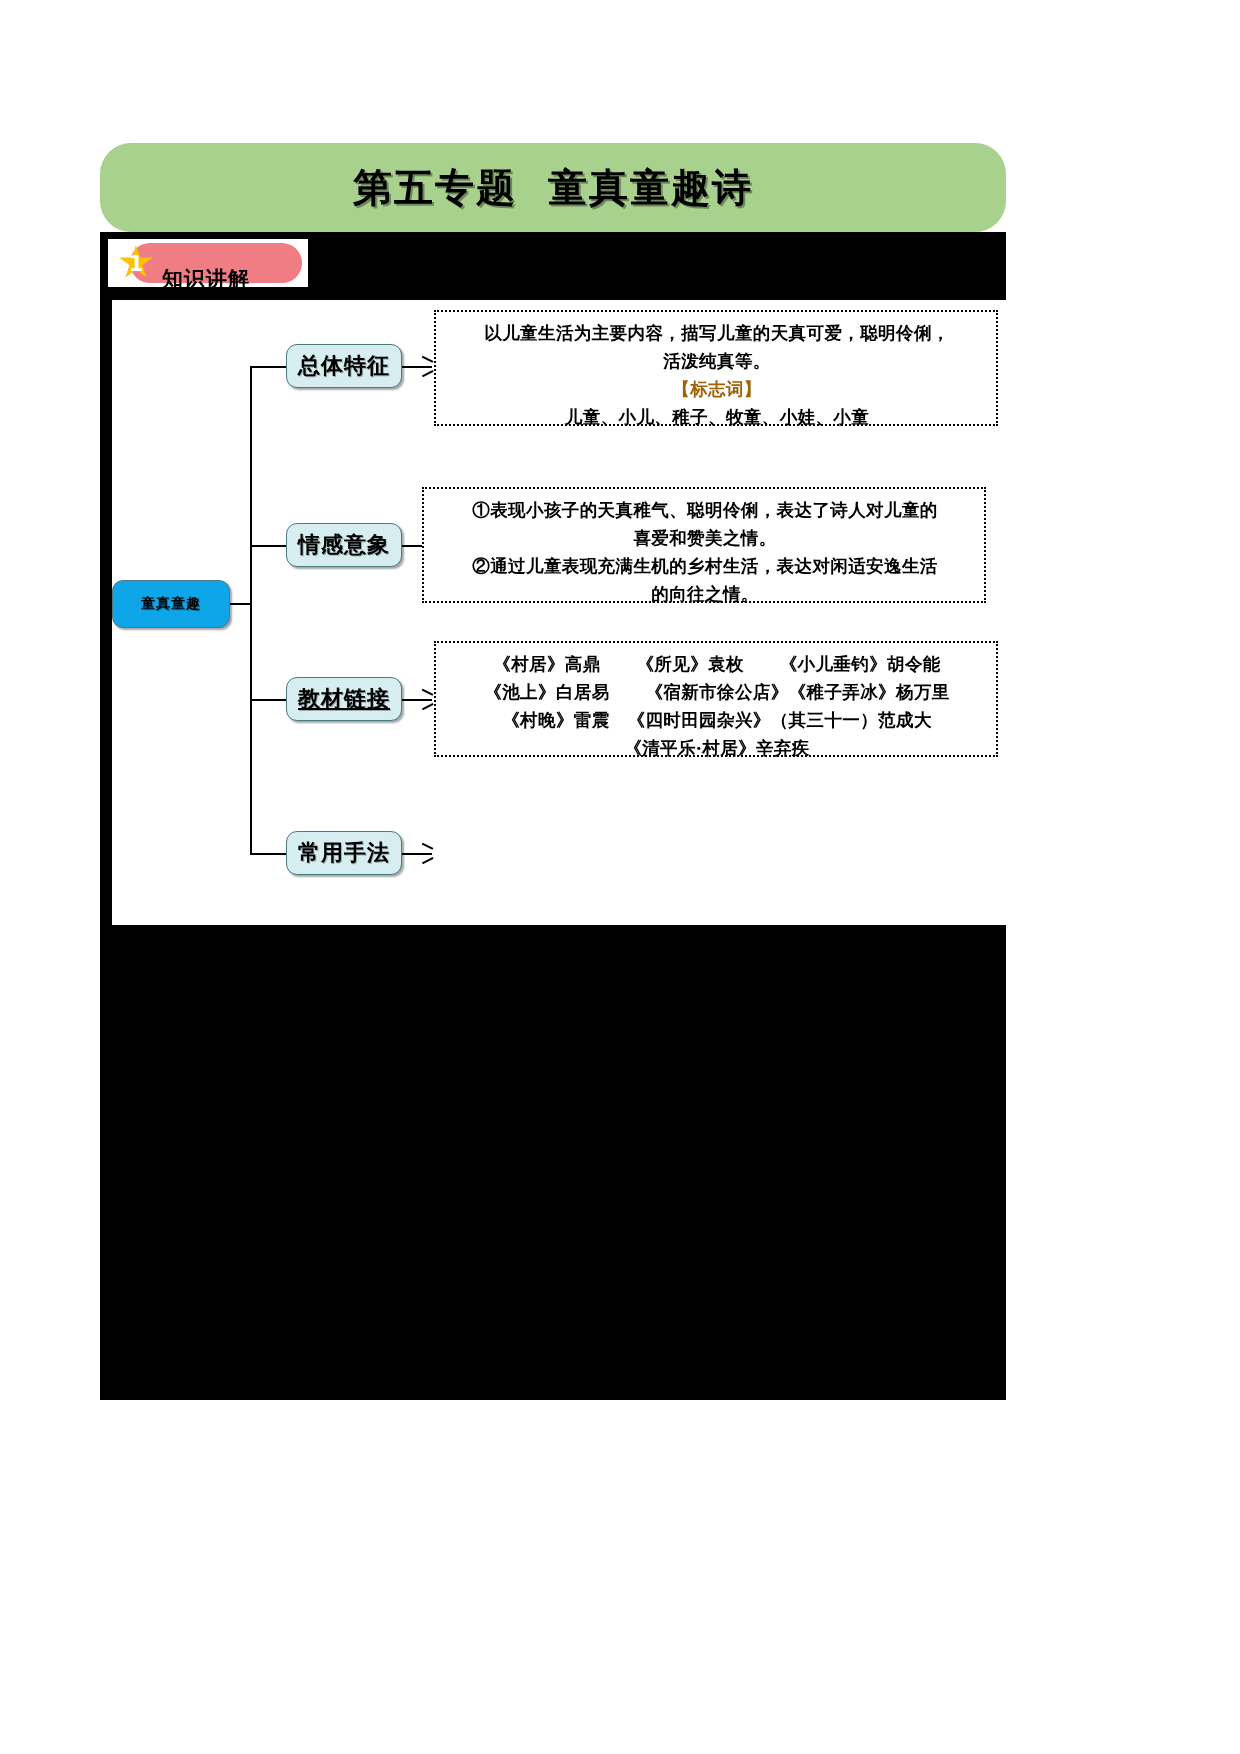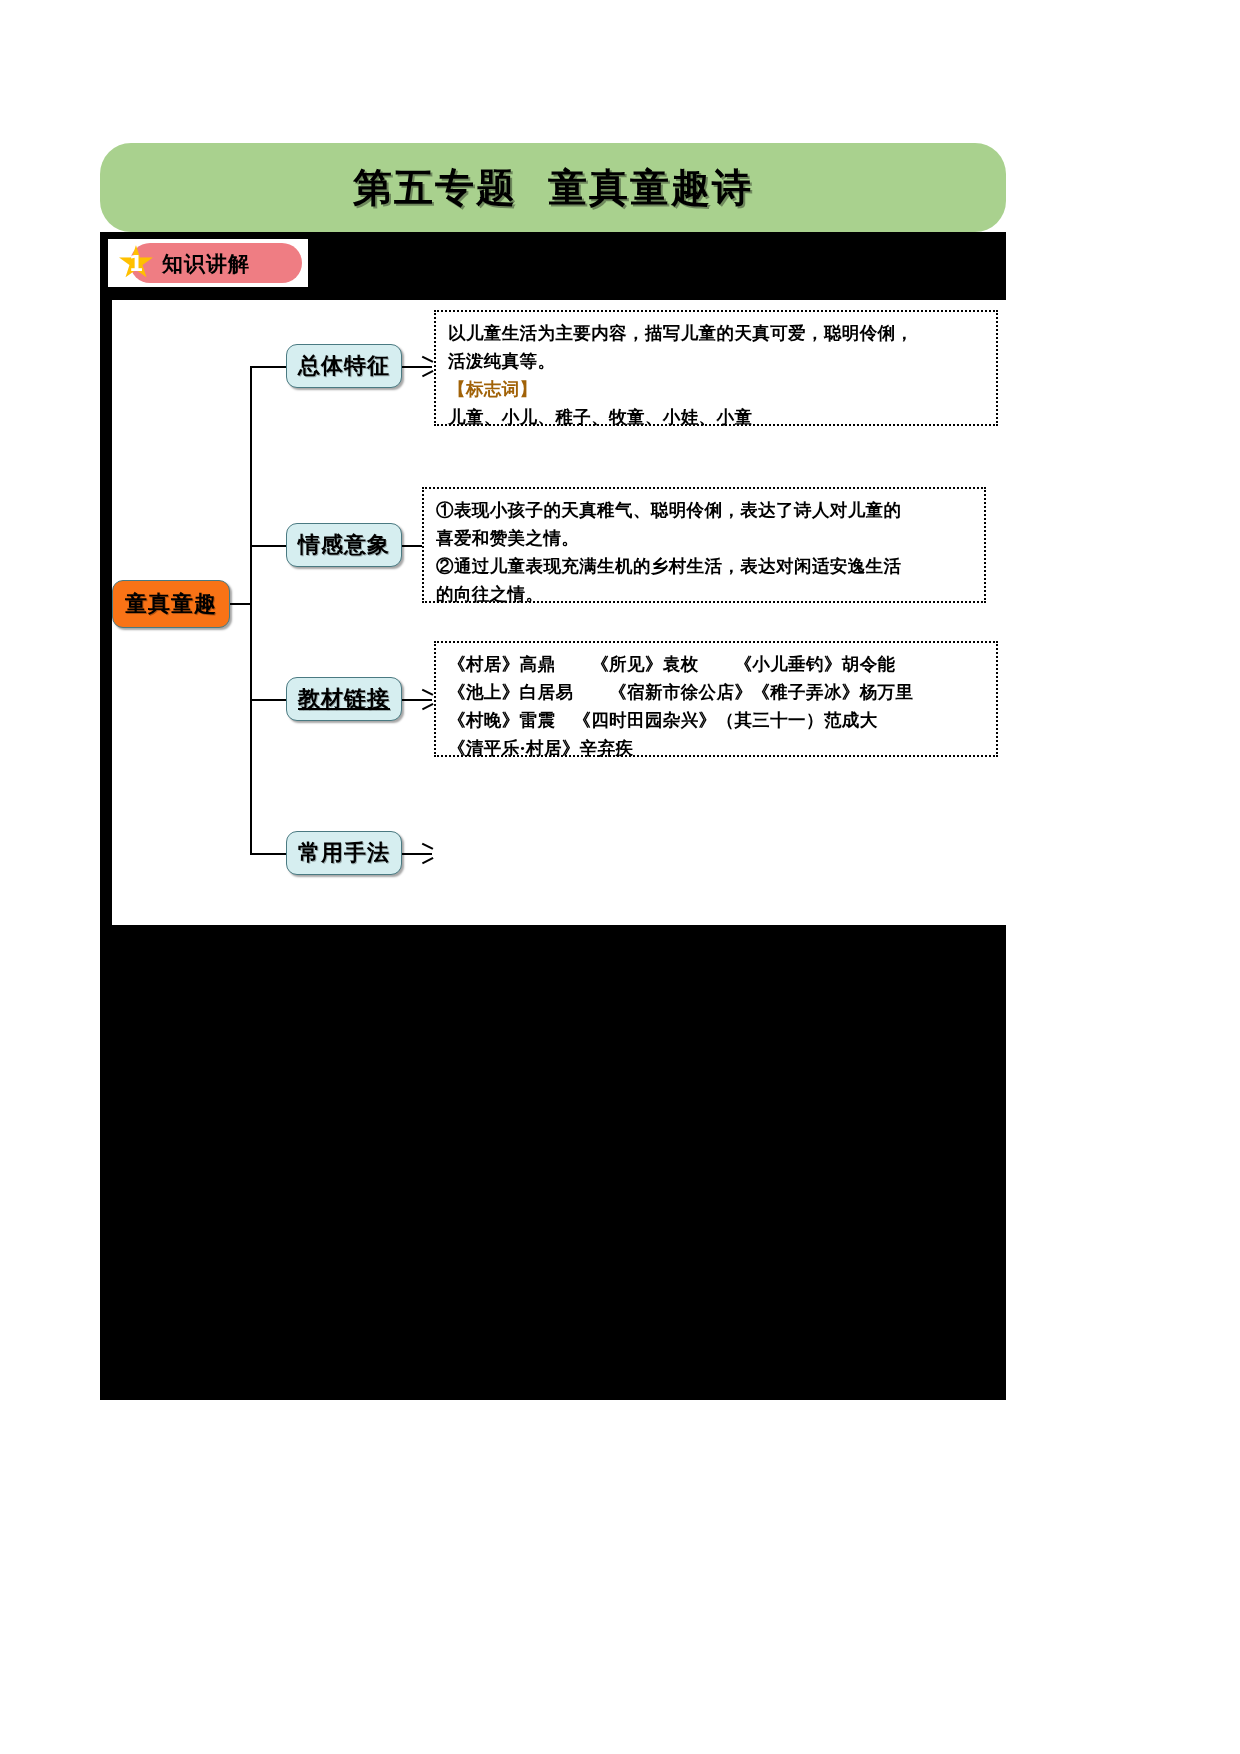--- a/index.html
+++ b/index.html
@@ -95,21 +95,21 @@
     line-height: 34px;
     text-align: center;
     font-family: "DejaVu Sans", "Liberation Sans", sans-serif;
     font-size: 21px;
     font-weight: bold;
     color: #ffffff;
   }
   .badge-label {
     position: absolute;
     left: 54px;
-    top: 9px;
+    top: 24px;
     width: 130px;
     height: 32px;
     line-height: 32px;
     font-family: "DejaVu Sans", "Liberation Sans", sans-serif;
     font-size: 21px;
     font-weight: bold;
     color: #000000;
     letter-spacing: 1px;
   }
 
@@ -156,22 +156,22 @@
     display: flex;
     align-items: center;
     justify-content: center;
     font-family: "DejaVu Serif", "Liberation Serif", serif;
     font-weight: bold;
     color: #000000;
     text-shadow: 1px 1px 0 rgba(0,0,0,0.28);
     box-shadow: 2px 2px 2px rgba(0,0,0,0.35);
   }
   .node-root {
-    background: #f97316;
-    font-size: 22px;
+    background: #0ea5e9;
+    font-size: 14px;
     letter-spacing: 1px;
     text-align: right;
   }
   .node-branch {
     background: #d6eef0;
     font-size: 22px;
     letter-spacing: 1px;
   }
 
   
@@ -184,20 +184,21 @@
     font-family: "DejaVu Serif", "Liberation Serif", serif;
     font-size: 17.5px;
     line-height: 28px;
     color: #000000;
     font-weight: bold;
     letter-spacing: 0.4px;
   }
   .content-box p {
     margin: 0;
     white-space: pre-wrap;
+    text-align: center;
   }
   .redtag {
     color: #a16207;
   }
 </style>
 </head>
 <body>
 
 <div id="page">
 

